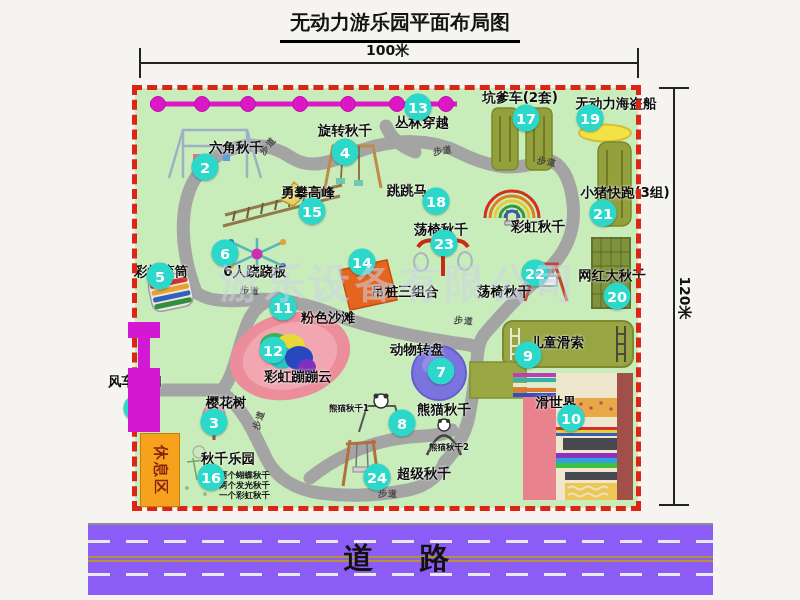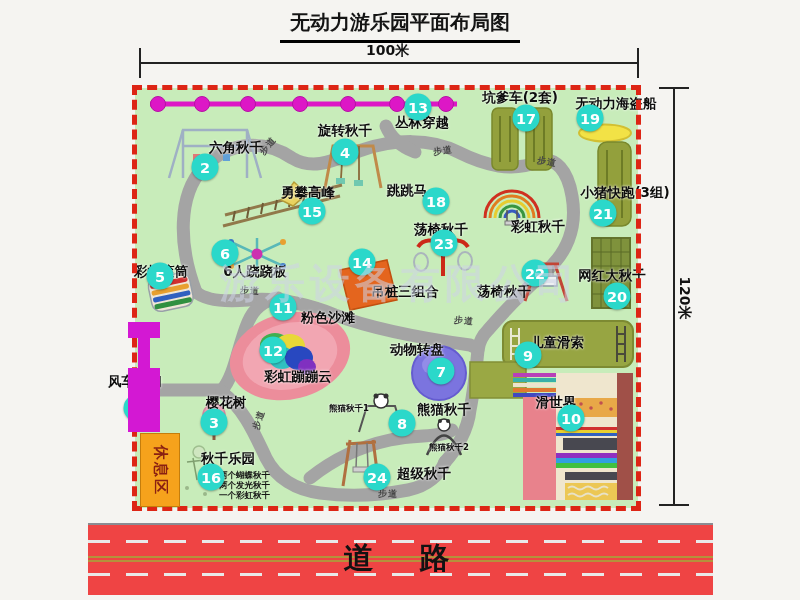--- a/index.html
+++ b/index.html
@@ -19,21 +19,21 @@
   .sublist{position:absolute;font-size:8.5px;line-height:10px;color:#151515;font-weight:bold;white-space:nowrap;z-index:4;}
   
   .gate-part{position:absolute;background:#d318d3;z-index:7;}
   .rest-area{position:absolute;left:140px;top:433px;width:38px;height:72px;background:#f6a21c;border:1px solid #c57d0c;z-index:7;display:flex;align-items:center;justify-content:center;}
   .rest-area span{display:block;transform:rotate(90deg);font-size:15px;font-weight:bold;color:#8a2012;letter-spacing:2px;white-space:nowrap;}
   
   .wm{position:absolute;white-space:nowrap;font-weight:bold;z-index:8;pointer-events:none;}
   .wm-company{left:400px;top:283px;transform:translate(-50%,-50%);font-size:40px;letter-spacing:5px;color:rgba(205,212,230,.55);}
   .wm-phone{left:396px;top:322px;transform:translate(-50%,-50%);font-size:34px;font-style:italic;color:rgba(165,188,232,.72);text-shadow:0 0 2px rgba(255,255,255,.5);}
   
-  .road{position:absolute;left:88px;top:523px;width:625px;height:70px;background:#ef4444;border-top:2px solid #8b8b92;z-index:9;}
+  .road{position:absolute;left:88px;top:523px;width:625px;height:70px;background:#8b5cf6;border-top:2px solid #8b8b92;z-index:9;}
   .lane-dash{position:absolute;left:0;width:100%;height:3px;background:repeating-linear-gradient(90deg,#e9e9e9 0 22px,transparent 22px 38px);}
   .center-line{position:absolute;left:0;width:100%;height:2px;background:#b5913c;}
   .road-label{position:absolute;left:50%;top:50%;transform:translate(-50%,-54%);font-size:30px;font-weight:bold;color:#121212;letter-spacing:8px;white-space:nowrap;}
 </style>
 </head>
 <body>
 
 <div class="stage">
 
   <div class="title">无动力游乐园平面布局图</div>

